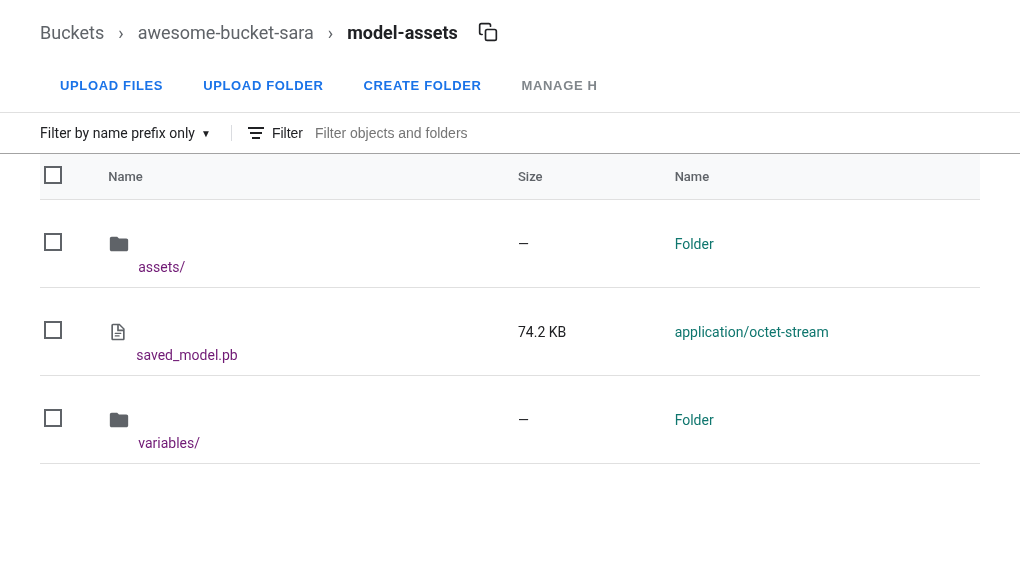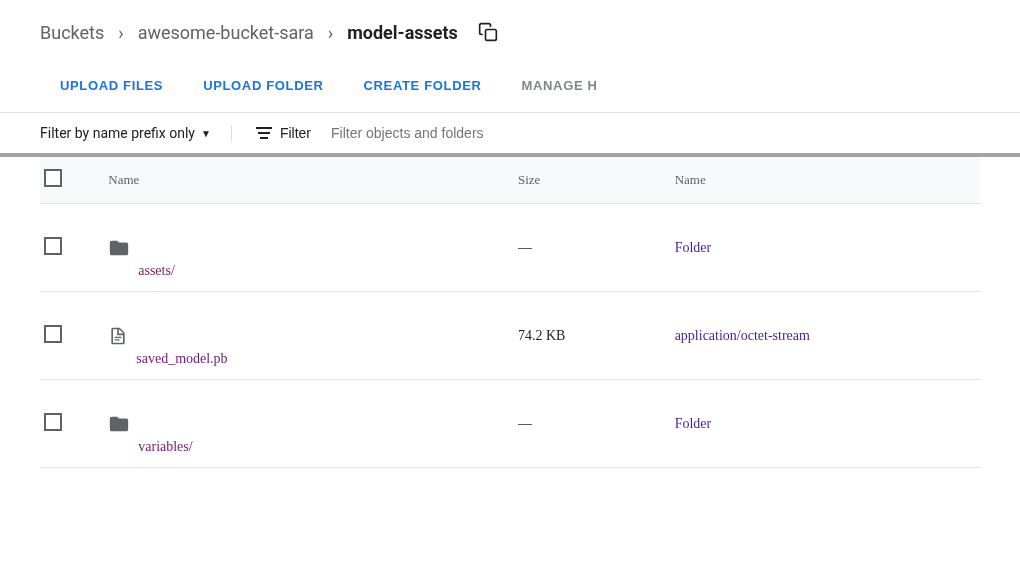--- a/index.html
+++ b/index.html
@@ -65,22 +65,22 @@
       white-space: nowrap;
     }
     .action-btn.muted {
       color: #80868b;
     }
 
     
     .filter-row {
       display: flex;
       padding: 12px 40px;
-      gap: 8px;
-      border-bottom: 4px solid #a3a3a3;
+      gap: 0;
+      border-bottom: 1px solid #a3a3a3;
     }
     .filter-dropdown {
       display: flex;
       align-items: center;
       gap: 6px;
       font-size: 14px;
       color: #202124;
       cursor: pointer;
       padding-right: 20px;
       border-right: 1px solid #dadce0;
@@ -122,21 +122,20 @@
       flex: 1;
       border: none;
       outline: none;
       background: none;
       cursor: text;
     }
 
     
     .table-wrap {
       padding: 0 40px;
-      font-family: Liberation Serif, serif;
     }
     table {
       width: 100%;
       border-collapse: collapse;
     }
     thead tr {
       border-bottom: 1px solid #e0e0e0;
     }
     thead th {
       text-align: left;
@@ -203,21 +202,21 @@
       align-items: center;
     }
     .file-link {
       color: #701a75;
       cursor: pointer;
       text-decoration: none;
       margin-top: 47px;
     }
 
     .size-cell { color: #202124; }
-    .type-cell { color: #4c1d95; }
+    .type-cell { color: #0f766e; }
   </style>
 </head>
 <body>
 
 <div class="breadcrumb-bar">
   <span class="breadcrumb-item">Buckets</span>
   <span class="breadcrumb-separator">›</span>
   <span class="breadcrumb-item">awesome-bucket-sara</span>
   <span class="breadcrumb-separator">›</span>
   <span class="breadcrumb-current">model-assets</span>

